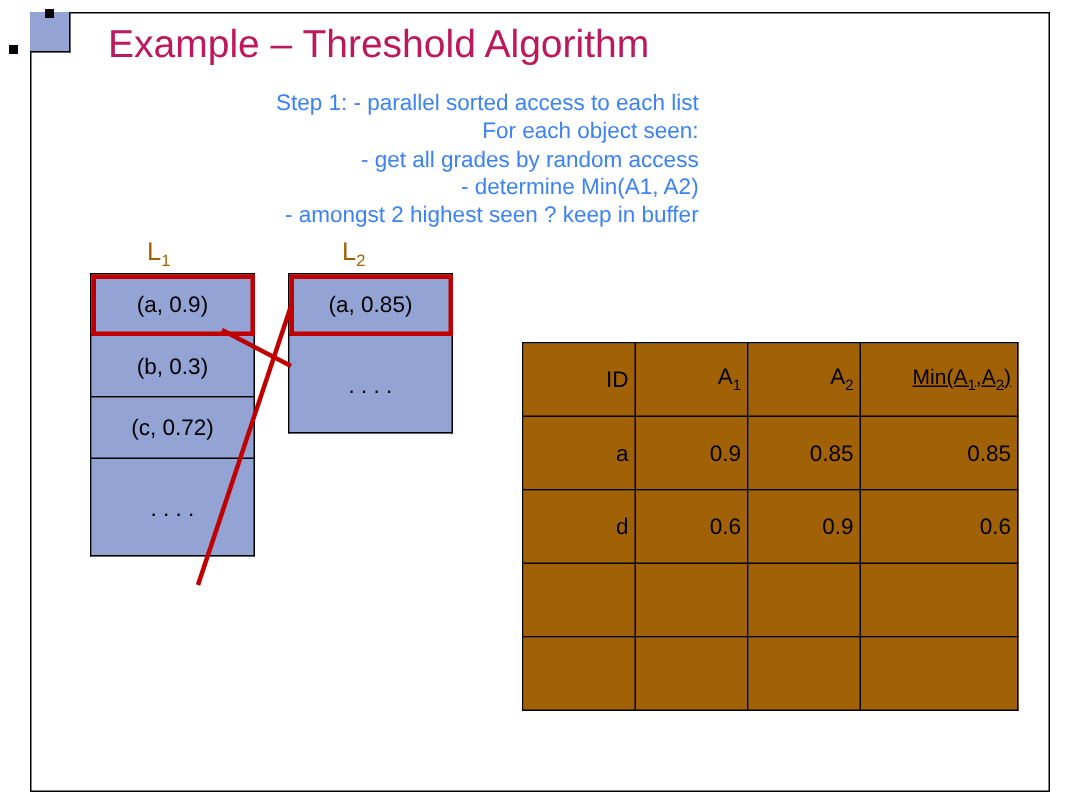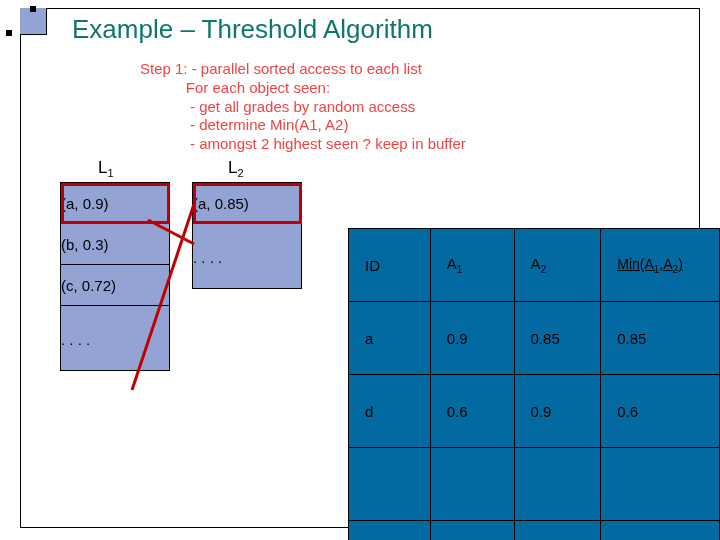--- a/index.html
+++ b/index.html
@@ -37,73 +37,75 @@
     height: 6px;
     background: #000;
   }
   .dot1 { left: 6px; top: 30px; }
   .dot2 { left: 30px; top: 6px; }
   .title {
     position: absolute;
     top: 14px;
     left: 72px;
     font-size: 26px;
-    color: #0f766e;
+    color: #be185d;
   }
   .step-block {
     position: absolute;
     top: 60px;
     left: 140px;
     font-size: 15px;
     line-height: 1.25;
-    color: #ef4444;
+    color: #3b82f6;
     white-space: pre;
+    text-align: right;
   }
   .list-label {
     position: absolute;
     font-size: 17px;
-    color: #000000;
+    color: #a16207;
   }
   .list-label sub { font-size: 11px; }
   .list {
     position: absolute;
     border-collapse: collapse;
   }
   .list td {
     border: 1px solid #000;
     background: #93a4d4;
     width: 108px;
     height: 40px;
+    text-align: center;
     font-size: 15px;
     vertical-align: middle;
     padding: 0;
   }
   .dots-cell {
     line-height: 0.55;
     font-size: 16px;
     padding-top: 4px !important;
     height: 60px !important;
   }
   .hl {
     outline: 3px solid #c00000;
     outline-offset: -3px;
   }
   .result {
     position: absolute;
     border-collapse: collapse;
   }
   .result td, .result th {
     border: 1px solid #000;
-    background: #0369a1;
+    background: #a16207;
     width: 66px;
     height: 40px;
-    text-align: left;
+    text-align: right;
     font-size: 15px;
     font-weight: normal;
-    padding: 16px;
+    padding: 4px;
   }
   .result th sub, .result td sub { font-size: 10px; }
   .result th.min { width: 96px; font-size: 14px; text-decoration: underline; }
   .connectors {
     position: absolute;
     top: 0; left: 0;
     width: 720px; height: 540px;
     pointer-events: none;
   }
 </style>

